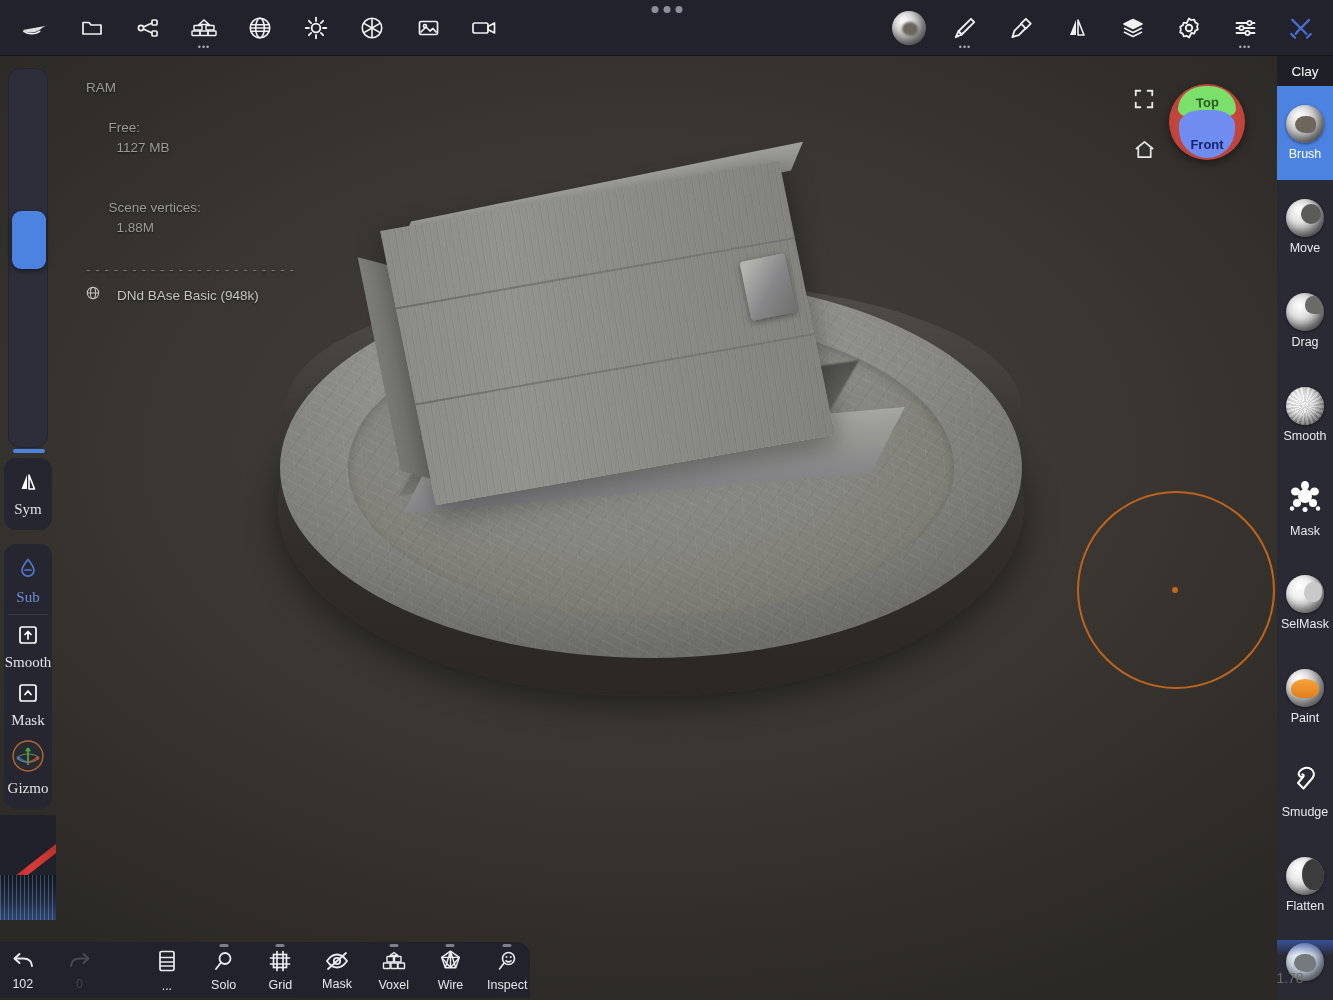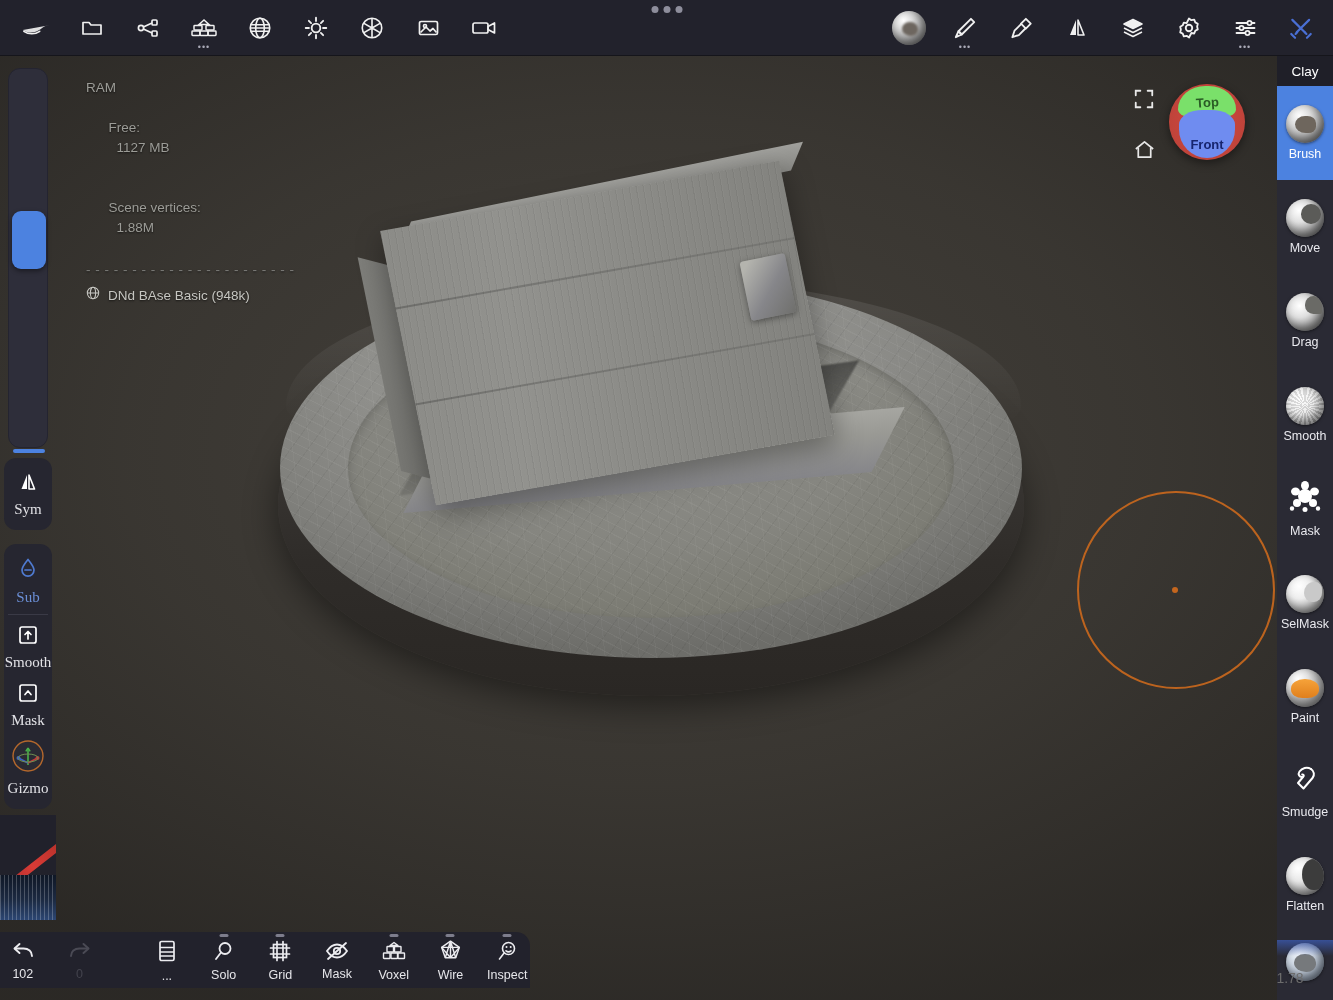--- a/index.html
+++ b/index.html
@@ -148,21 +148,21 @@
 
   
   .hud {
     position: absolute; left: 86px; top: 78px;
     color: #9c9c97; font-size: 13.5px; line-height: 20px;
     text-shadow: 0 1px 2px rgba(0,0,0,.6);
     pointer-events: none;
   }
   .hud .row { white-space: pre; }
   .hud .dashes { color: #7d7d79; letter-spacing: .5px; margin-top: 2px; }
-  .hud-obj { display: flex; align-items: center; gap: 8px; margin-top: 6px; color: #c6c6c1; font-size: 13.5px; }
+  .hud-obj { display: flex; align-items: center; gap: 17px; margin-top: 6px; color: #c6c6c1; font-size: 13.5px; }
 
   
   .vp-ctrl { position: absolute; color: #e6e6e6; cursor: pointer; }
   #fullscreen-btn { left: 1133px; top: 88px; }
   #home-btn { left: 1133px; top: 138px; }
 
   .nav-gizmo {
     position: absolute; left: 1169px; top: 84px; width: 76px; height: 76px;
     border-radius: 50%;
     background: radial-gradient(circle at 50% 50%, #d14b41 0%, #c0433a 70%, #a93a31 100%);
@@ -228,21 +228,21 @@
     background: linear-gradient(180deg, #0f1726 0%, #1c2a42 55%, #2c4673 100%);
     position: relative; overflow: hidden;
   }
   .alpha-preview::after {
     content: ""; position: absolute; inset: 0;
     background: repeating-linear-gradient(90deg, rgba(255,255,255,.22) 0 1px, rgba(0,0,0,0) 1px 4px);
   }
 
   
   .bottombar {
-    position: absolute; left: 0; bottom: 12px; width: 530px; height: 56px;
+    position: absolute; left: 0; bottom: 2px; width: 530px; height: 56px;
     background: #22222c; border-top-right-radius: 14px;
     display: flex; align-items: flex-end; gap: 11px;
   }
   .bb-btn {
     width: 56px; height: 56px; display: flex; flex-direction: column;
     align-items: center; justify-content: center; gap: 1px;
     position: relative; cursor: pointer;
   }
   .bb-label { font-size: 12.5px; color: #e6e6ea; }
   .bb-btn.dim .bb-label, .bb-btn.dim svg { color: #5e5e68; opacity: .55; }

